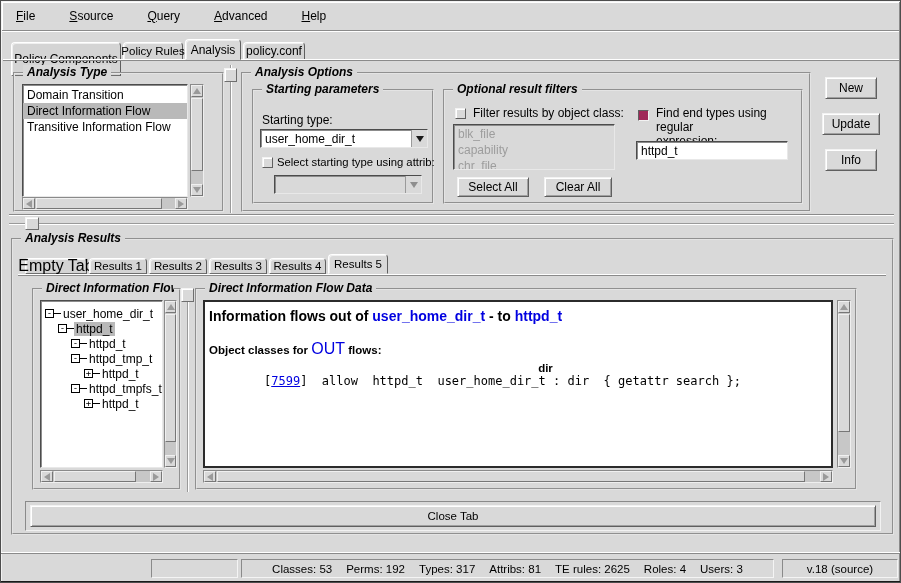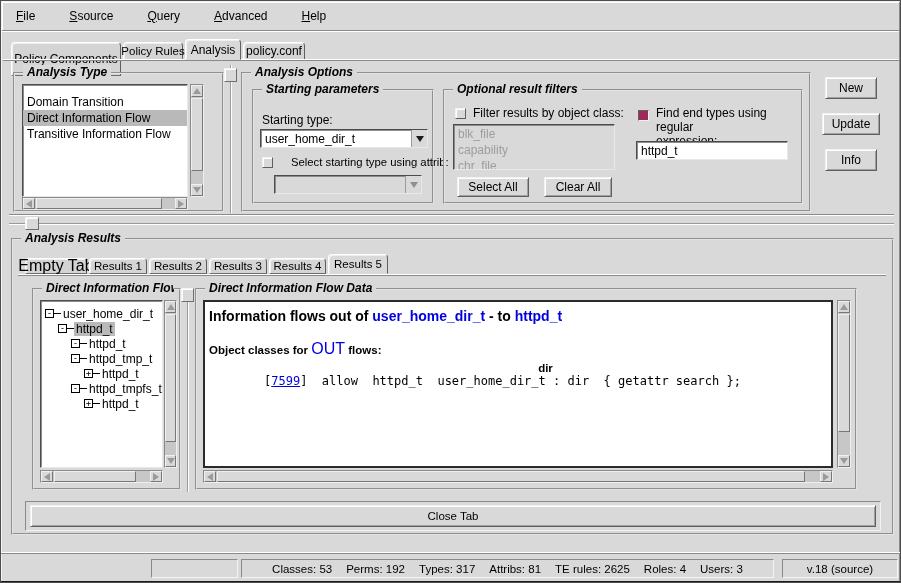--- a/index.html
+++ b/index.html
@@ -107,21 +107,21 @@
       <span>Analysis</span>
     </div>
   <div class="tab inactive abs" style="left:242px; top:41px; width:62px; height:18px;">
       <span>policy.conf</span>
     </div>
 
   <div class="abs raisedline" style="left:2px; top:58px; width:896px;"></div>
 
   <div class="abs groupbox" style="left:12px; top:71px; width:211px; height:140px;">
     <span class="gb-label">Analysis Type</span>
-    <div class="abs field" style="left:7px; top:10px; width:166px; height:113px; overflow:hidden; padding-top:9px;">
+    <div class="abs field" style="left:7px; top:10px; width:166px; height:113px; overflow:hidden; padding-top:2px;">
       <div class="list-item">Domain Transition</div>
       <div class="list-item sel">Direct Information Flow</div>
       <div class="list-item">Transitive Information Flow</div>
     </div>
     <div class="abs vscroll" style="left:175px; top:10px; width:14px; height:113px;">
       <div class="sb-btn" style="left:0; top:0; width:12px; height:12px;">
           <div class="tri-up"></div>
         </div>
       <div class="thumb" style="left:0; top:13px; width:12px; height:73px;"></div>
       <div class="sb-btn" style="left:0; bottom:0; width:12px; height:12px;">
@@ -147,21 +147,21 @@
 
     <div class="abs groupbox" style="left:9px; top:15px; width:182px; height:115px;">
       <span class="gb-label">Starting parameters</span>
       <div class="abs lbl" style="left:8px; top:22px;">Starting type:</div>
       <div class="abs field combo" style="left:6px; top:38px; width:168px; height:19px;">
         <span class="combo-text">user_home_dir_t</span>
         <span class="combo-btn">
             <span class="arrow-dn"></span>
           </span>
       </div>
-      <div class="abs" style="left:8px; top:65px; display:flex; align-items:center; gap:18px;">
+      <div class="abs" style="left:8px; top:65px; display:flex; align-items:center; gap:4px;">
         <span class="cb"></span>
         <span class="lbl" style="font-size:11.3px;">Select starting type using attrib:</span>
       </div>
       <div class="abs field field-dis combo" style="left:20px; top:84px; width:148px; height:19px;">
         <span class="combo-text" style="color:#9d9d9d;"></span>
         <span class="combo-btn">
             <span class="arrow-dn dis"></span>
           </span>
       </div>
     </div>

